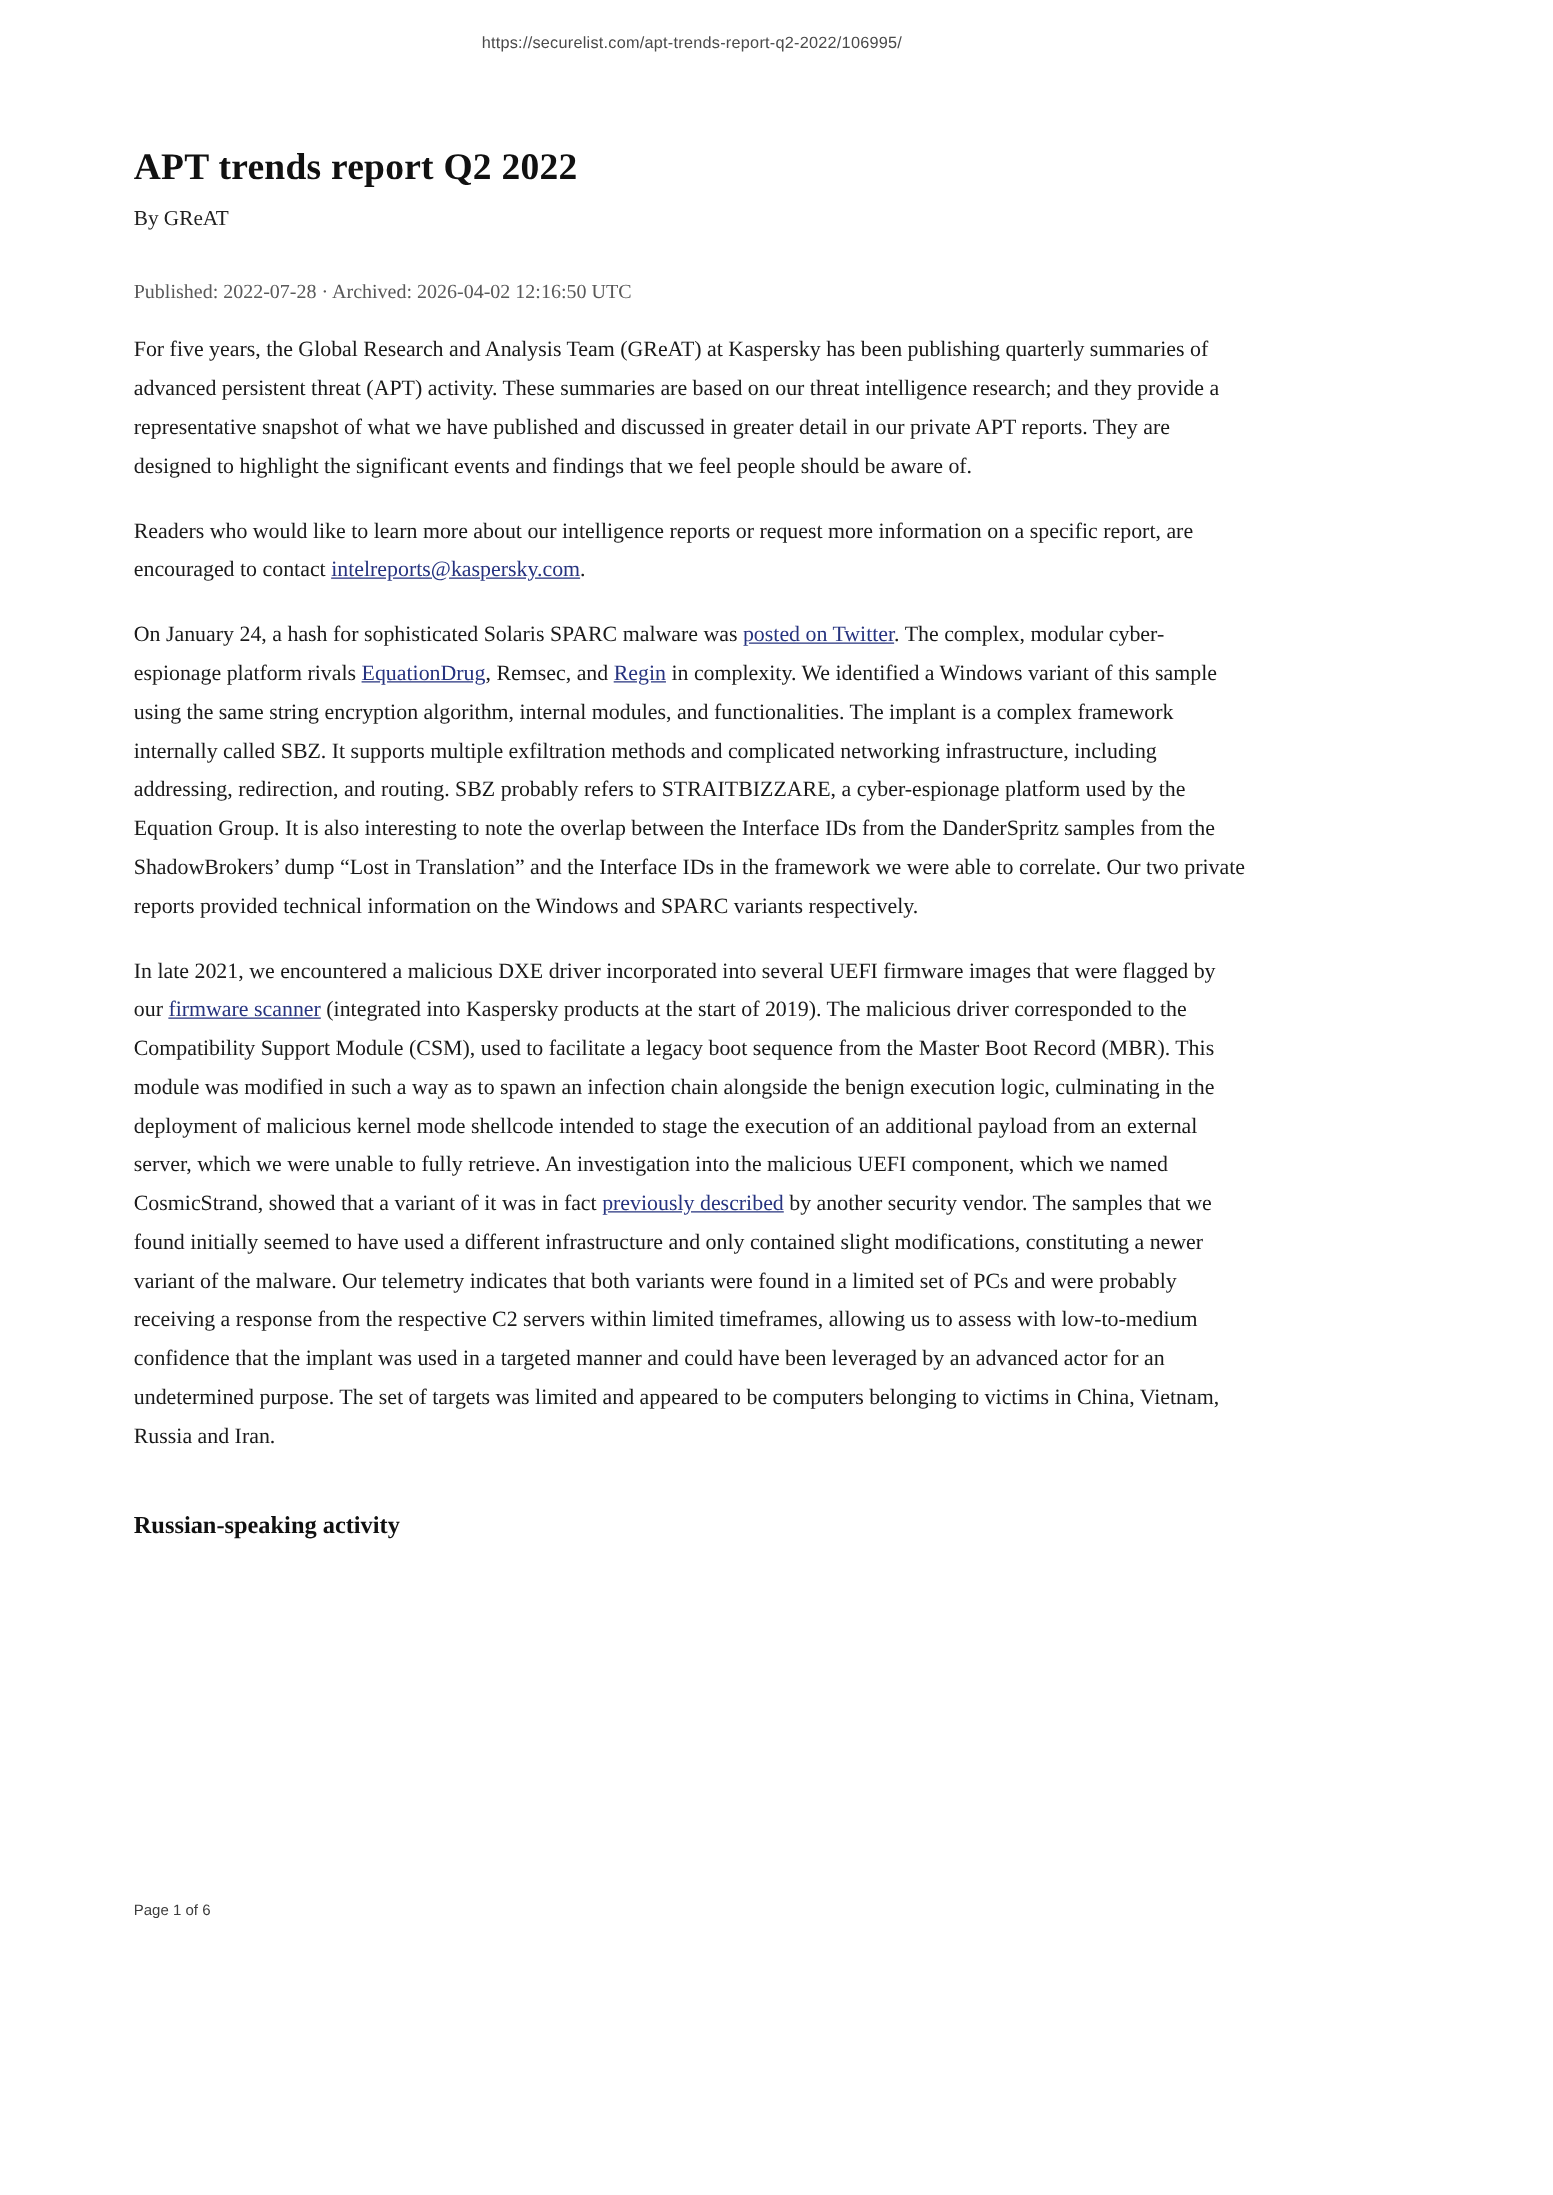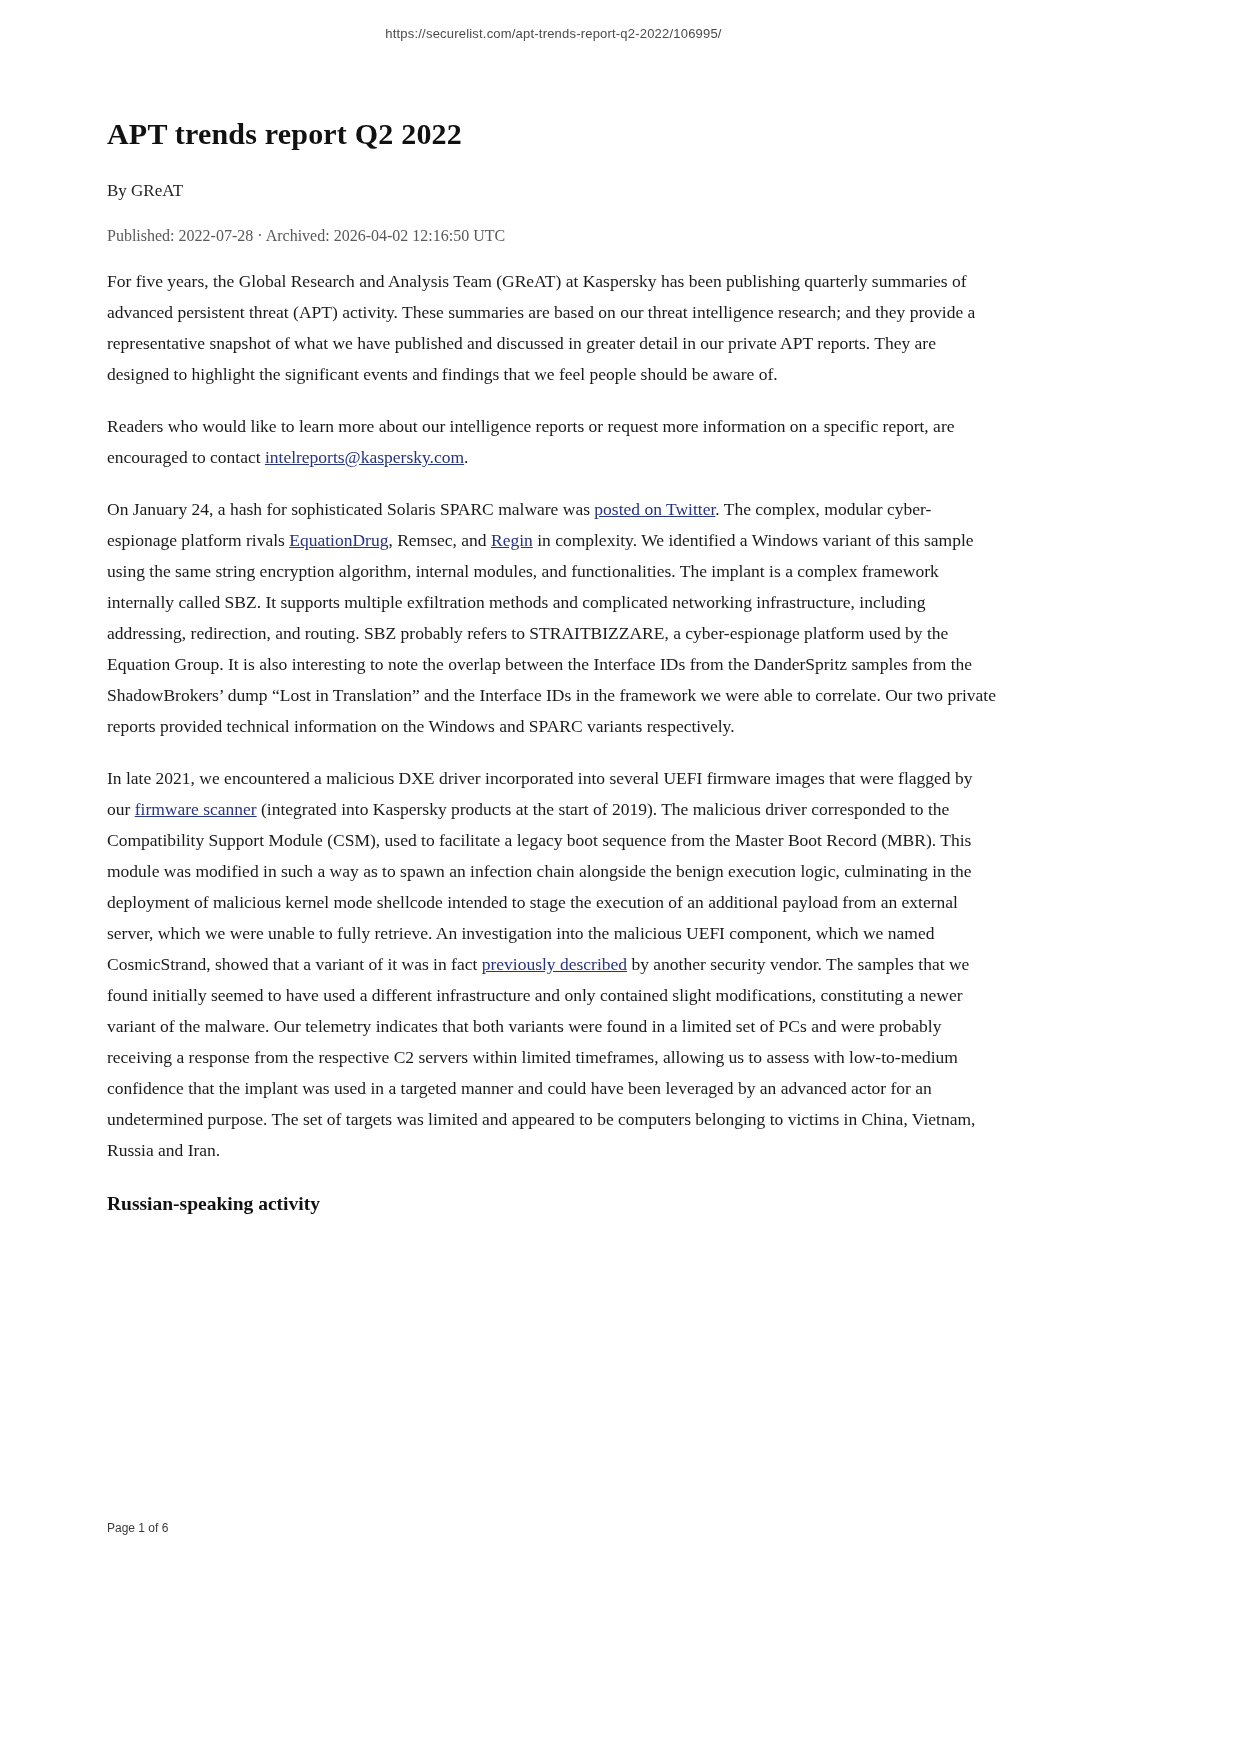--- a/index.html
+++ b/index.html
@@ -35,27 +35,27 @@
 
   h1.title {
     margin-top: 117px;
     font-size: 30px;
     font-weight: bold;
     color: #111111;
     letter-spacing: 0.2px;
   }
 
   p.byline {
-    margin-top: 30px;
+    margin-top: 14px;
     font-size: 17px;
     color: #222222;
   }
 
   p.meta {
-    margin-top: 26px;
+    margin-top: 40px;
     font-size: 16px;
     color: #595959;
   }
 
   .article-body { margin-top: 10px; }
 
   p.para {
     margin-top: 21px;
     font-size: 17.5px;
     line-height: 31px;
@@ -63,21 +63,21 @@
     text-align: left;
   }
 
   p.para a {
     color: var(--link-color);
     text-decoration: underline;
     cursor: pointer;
   }
 
   h2.section-heading {
-    margin-top: 27px;
+    margin-top: 46px;
     font-size: 19.5px;
     font-weight: bold;
     color: #111111;
   }
 
   .page-footer {
     position: absolute;
     top: 1521px;
     left: 107px;
     width: 893px;

